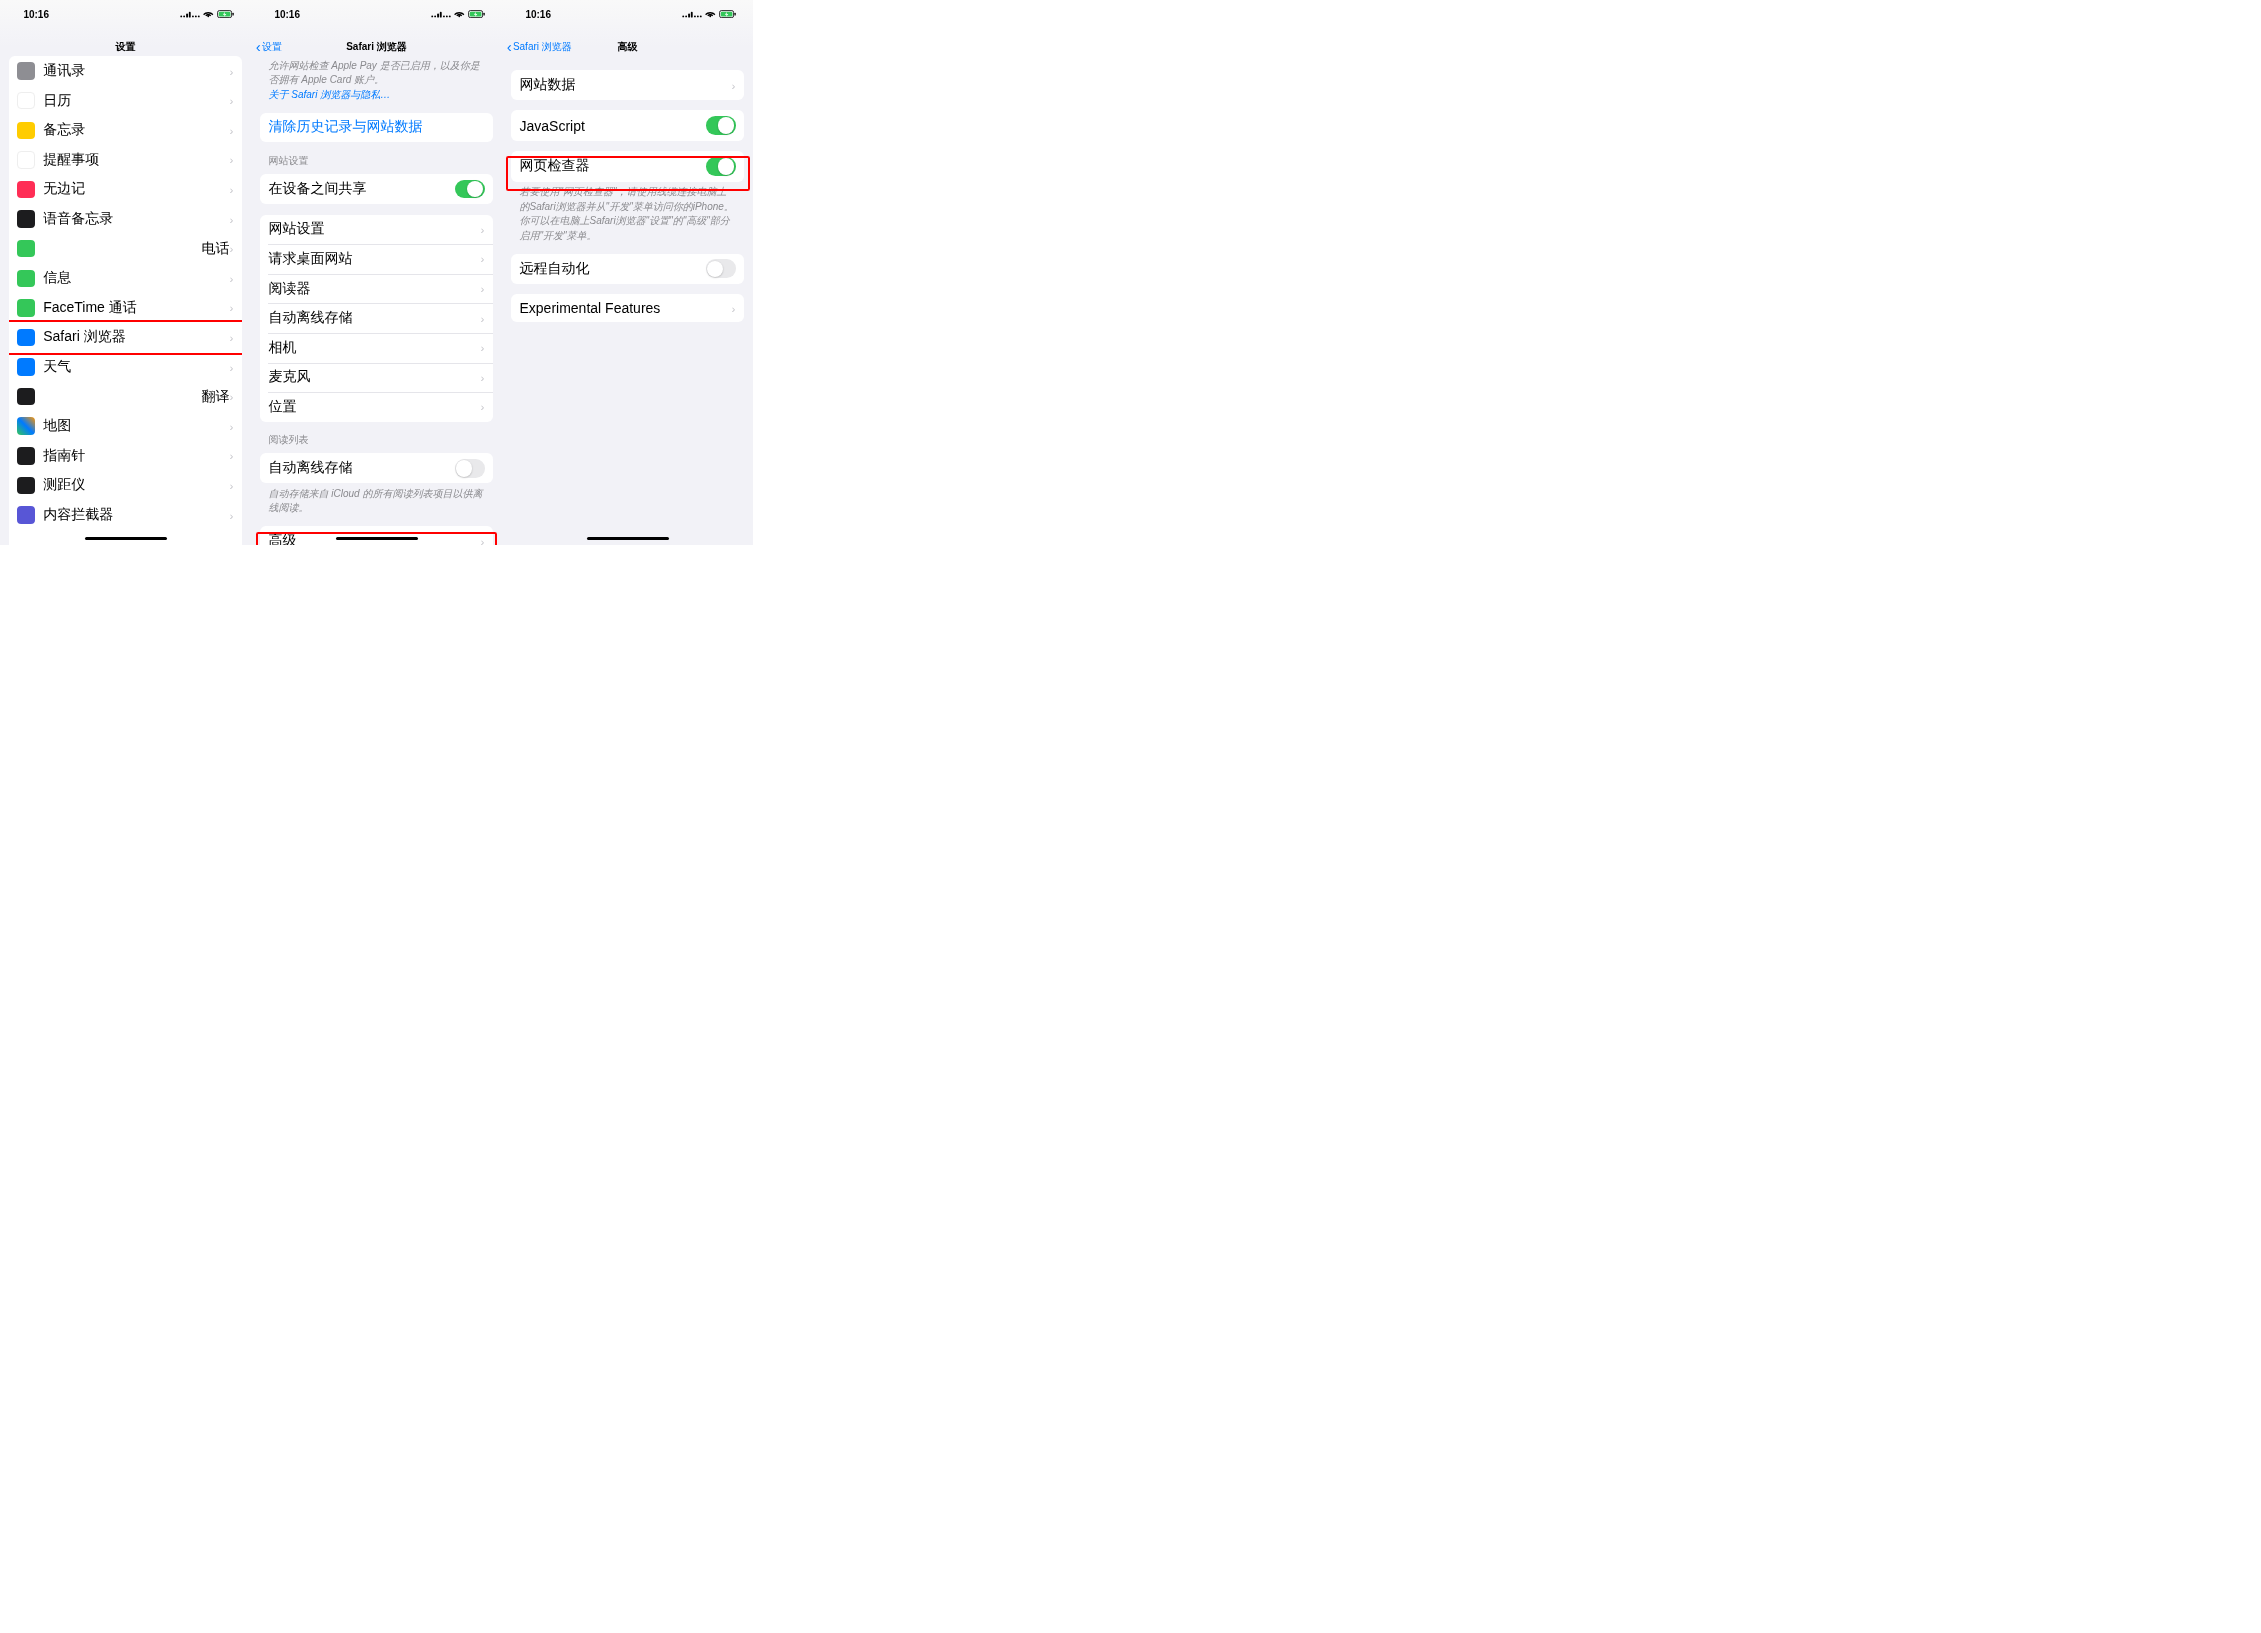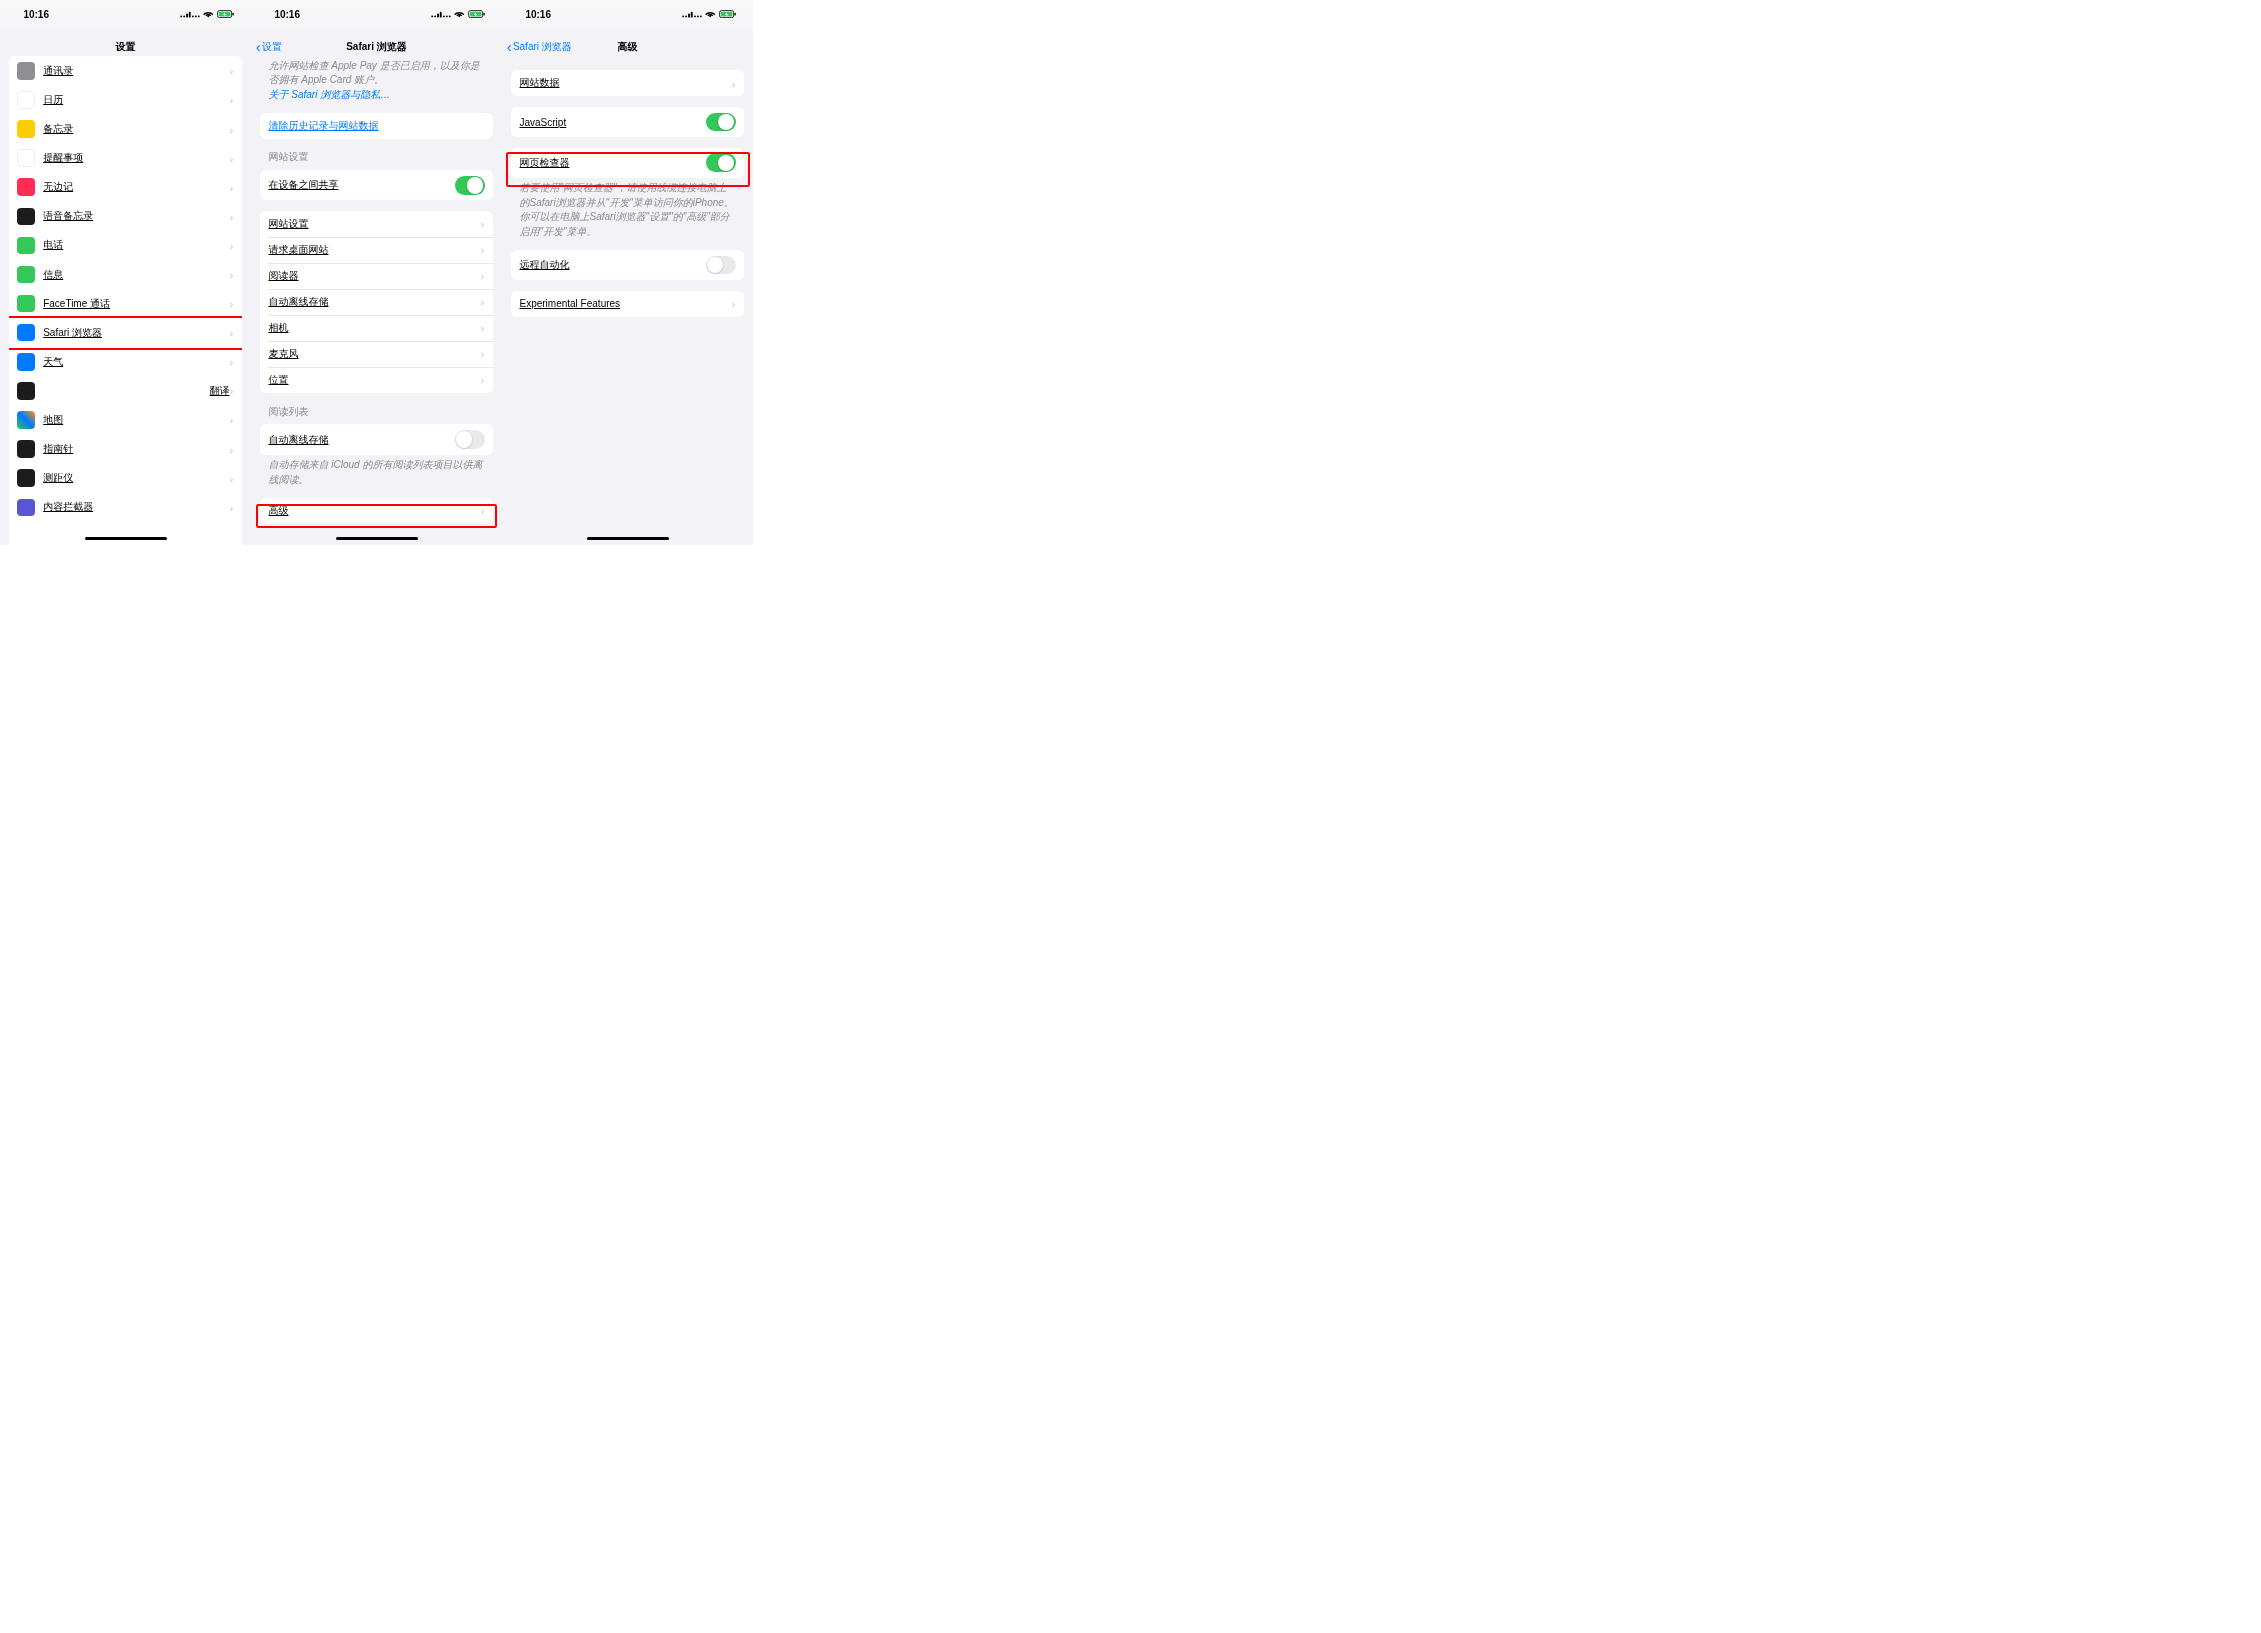--- a/index.html
+++ b/index.html
@@ -76,21 +76,21 @@
     background: #e5e5ea;
   }
   .row-icon {
     width: 17.5px; height: 17.5px;
     border-radius: 4.1px;
     margin-right: 8.2px;
     flex-shrink: 0;
     display:flex;align-items:center;justify-content:center;
     color:#fff;font-size:9.3px;
   }
-  .row-label { flex: 1; font-size: 10px; text-decoration: underline; }
+  .row-label { flex: 1; font-size: 14px; }
   .row-label.blue { color: #007aff; }
   .chevron {
     color: #c7c7cc;
     font-size: 11.7px;
   }
   .group-header {
     font-size: 10px;
     color: #8a8a8e;
     margin: 11.7px 17.5px 3.5px 17.5px;
   }
@@ -217,21 +217,21 @@
             <span class="chevron">›</span>
           </div>
         </div>
         <div style="position: relative;">
           <div class="row">
             <div class="row-icon ic-dark"></div>
             <span class="row-label">语音备忘录</span>
             <span class="chevron">›</span>
           </div>
         </div>
-        <div style="position: relative;">
+        <div style="position: relative; text-align: right;">
           <div class="row">
             <div class="row-icon ic-green"></div>
             <span class="row-label">电话</span>
             <span class="chevron">›</span>
           </div>
         </div>
         <div style="position: relative;">
           <div class="row">
             <div class="row-icon ic-green"></div>
             <span class="row-label">信息</span>

